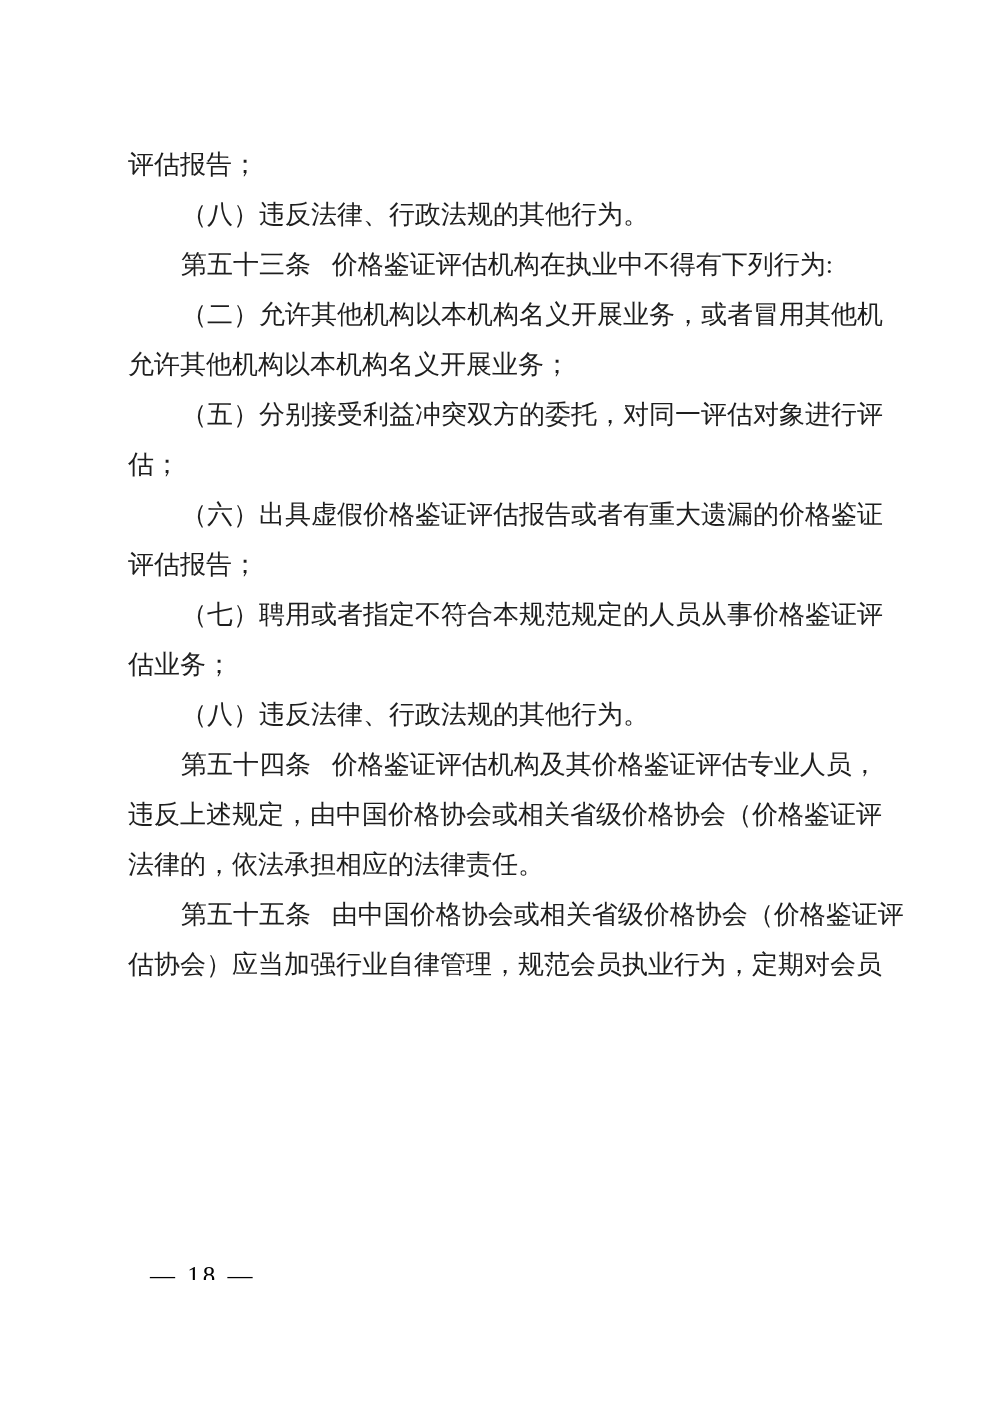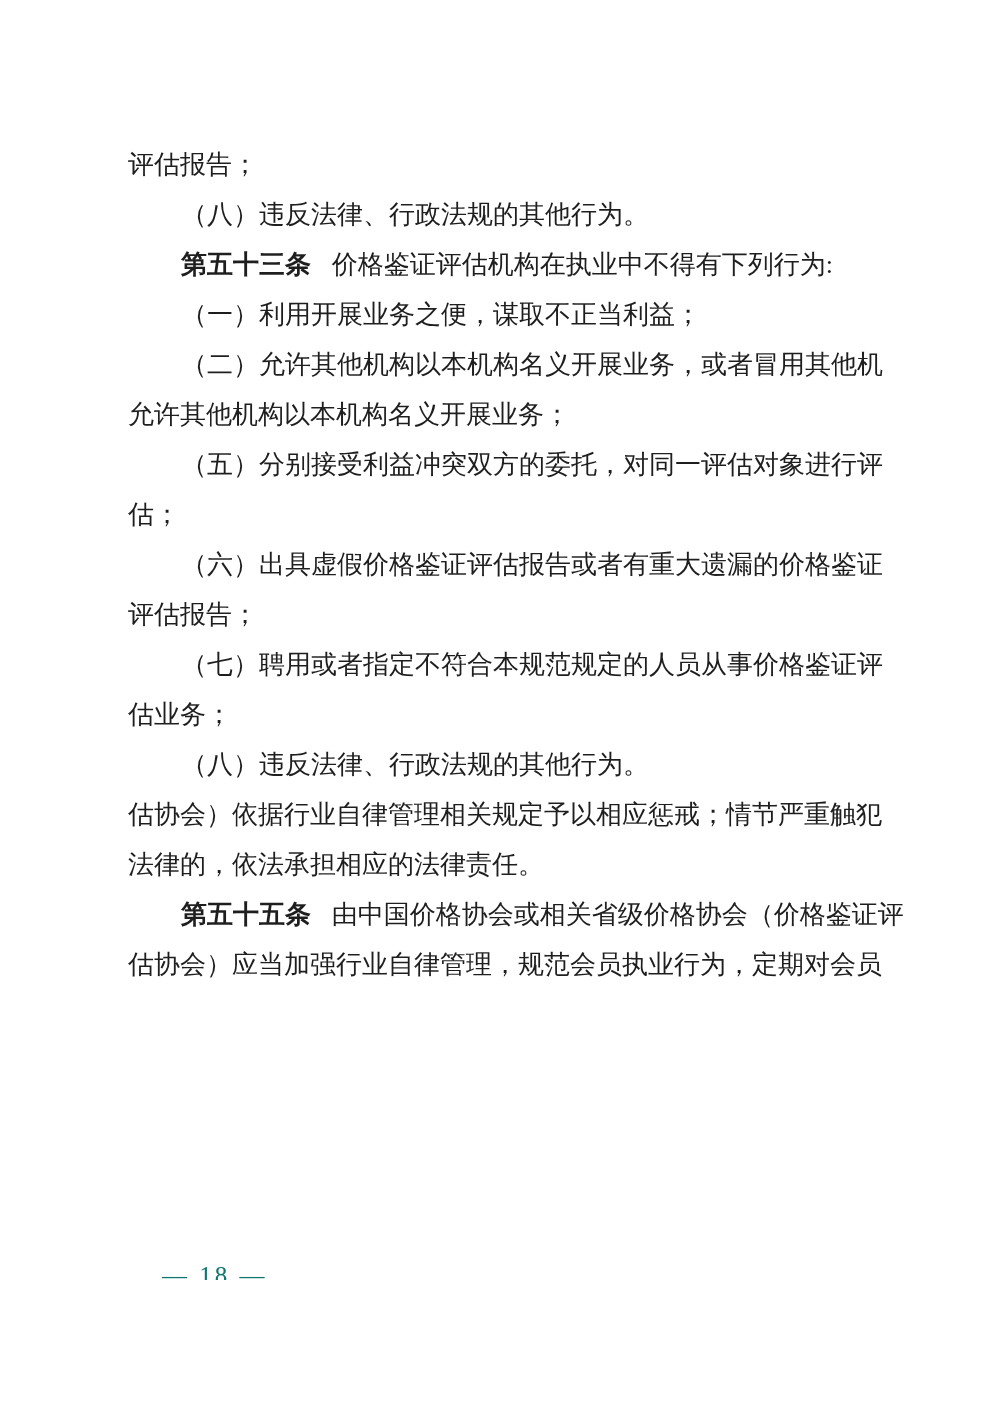--- a/index.html
+++ b/index.html
@@ -25,52 +25,52 @@
     line-height: 50px;
   }
   .line {
     height: 50px;
     white-space: nowrap;
   }
   .line.indent {
     text-indent: 53px;
   }
   .lead {
-    font-weight: 700;
+    font-weight: 400;
     margin-right: 0.8em;
   }
   .footer {
     position: absolute;
-    left: 162px;
+    left: 150px;
     top: 1258px;
     font-size: 25px;
     line-height: 36px;
     letter-spacing: 3px;
-    color: #0f766e;
+    color: #000000;
   }
 </style>
 </head>
 <body>
 
 <div class="page">
   <div class="doc" id="doc-lines">
       <div class="line"><span>评估报告；</span></div>
       <div class="line indent"><span>（八）违反法律、行政法规的其他行为。</span></div>
       <div class="line indent"><span class="lead">第五十三条</span><span>价格鉴证评估机构在执业中不得有下列行为:</span></div>
-      <div class="line indent"><span>（一）利用开展业务之便，谋取不正当利益；</span></div>
       <div class="line indent"><span>（二）允许其他机构以本机构名义开展业务，或者冒用其他机</span></div>
       <div class="line"><span>允许其他机构以本机构名义开展业务；</span></div>
       <div class="line indent"><span>（五）分别接受利益冲突双方的委托，对同一评估对象进行评</span></div>
       <div class="line"><span>估；</span></div>
       <div class="line indent"><span>（六）出具虚假价格鉴证评估报告或者有重大遗漏的价格鉴证</span></div>
       <div class="line"><span>评估报告；</span></div>
       <div class="line indent"><span>（七）聘用或者指定不符合本规范规定的人员从事价格鉴证评</span></div>
       <div class="line"><span>估业务；</span></div>
       <div class="line indent"><span>（八）违反法律、行政法规的其他行为。</span></div>
-      <div class="line"><span>估协会）依据行业自律管理相关规定予以相应惩戒；情节严重触犯</span></div>
+      <div class="line indent"><span class="lead">第五十四条</span><span>价格鉴证评估机构及其价格鉴证评估专业人员，</span></div>
+      <div class="line"><span>违反上述规定，由中国价格协会或相关省级价格协会（价格鉴证评</span></div>
       <div class="line"><span>法律的，依法承担相应的法律责任。</span></div>
       <div class="line indent"><span class="lead">第五十五条</span><span>由中国价格协会或相关省级价格协会（价格鉴证评</span></div>
       <div class="line"><span>估协会）应当加强行业自律管理，规范会员执业行为，定期对会员</span></div>
     </div>
   <div class="footer">
     <span>— 18 —</span>
   </div>
 </div>
 
 </body></html>

